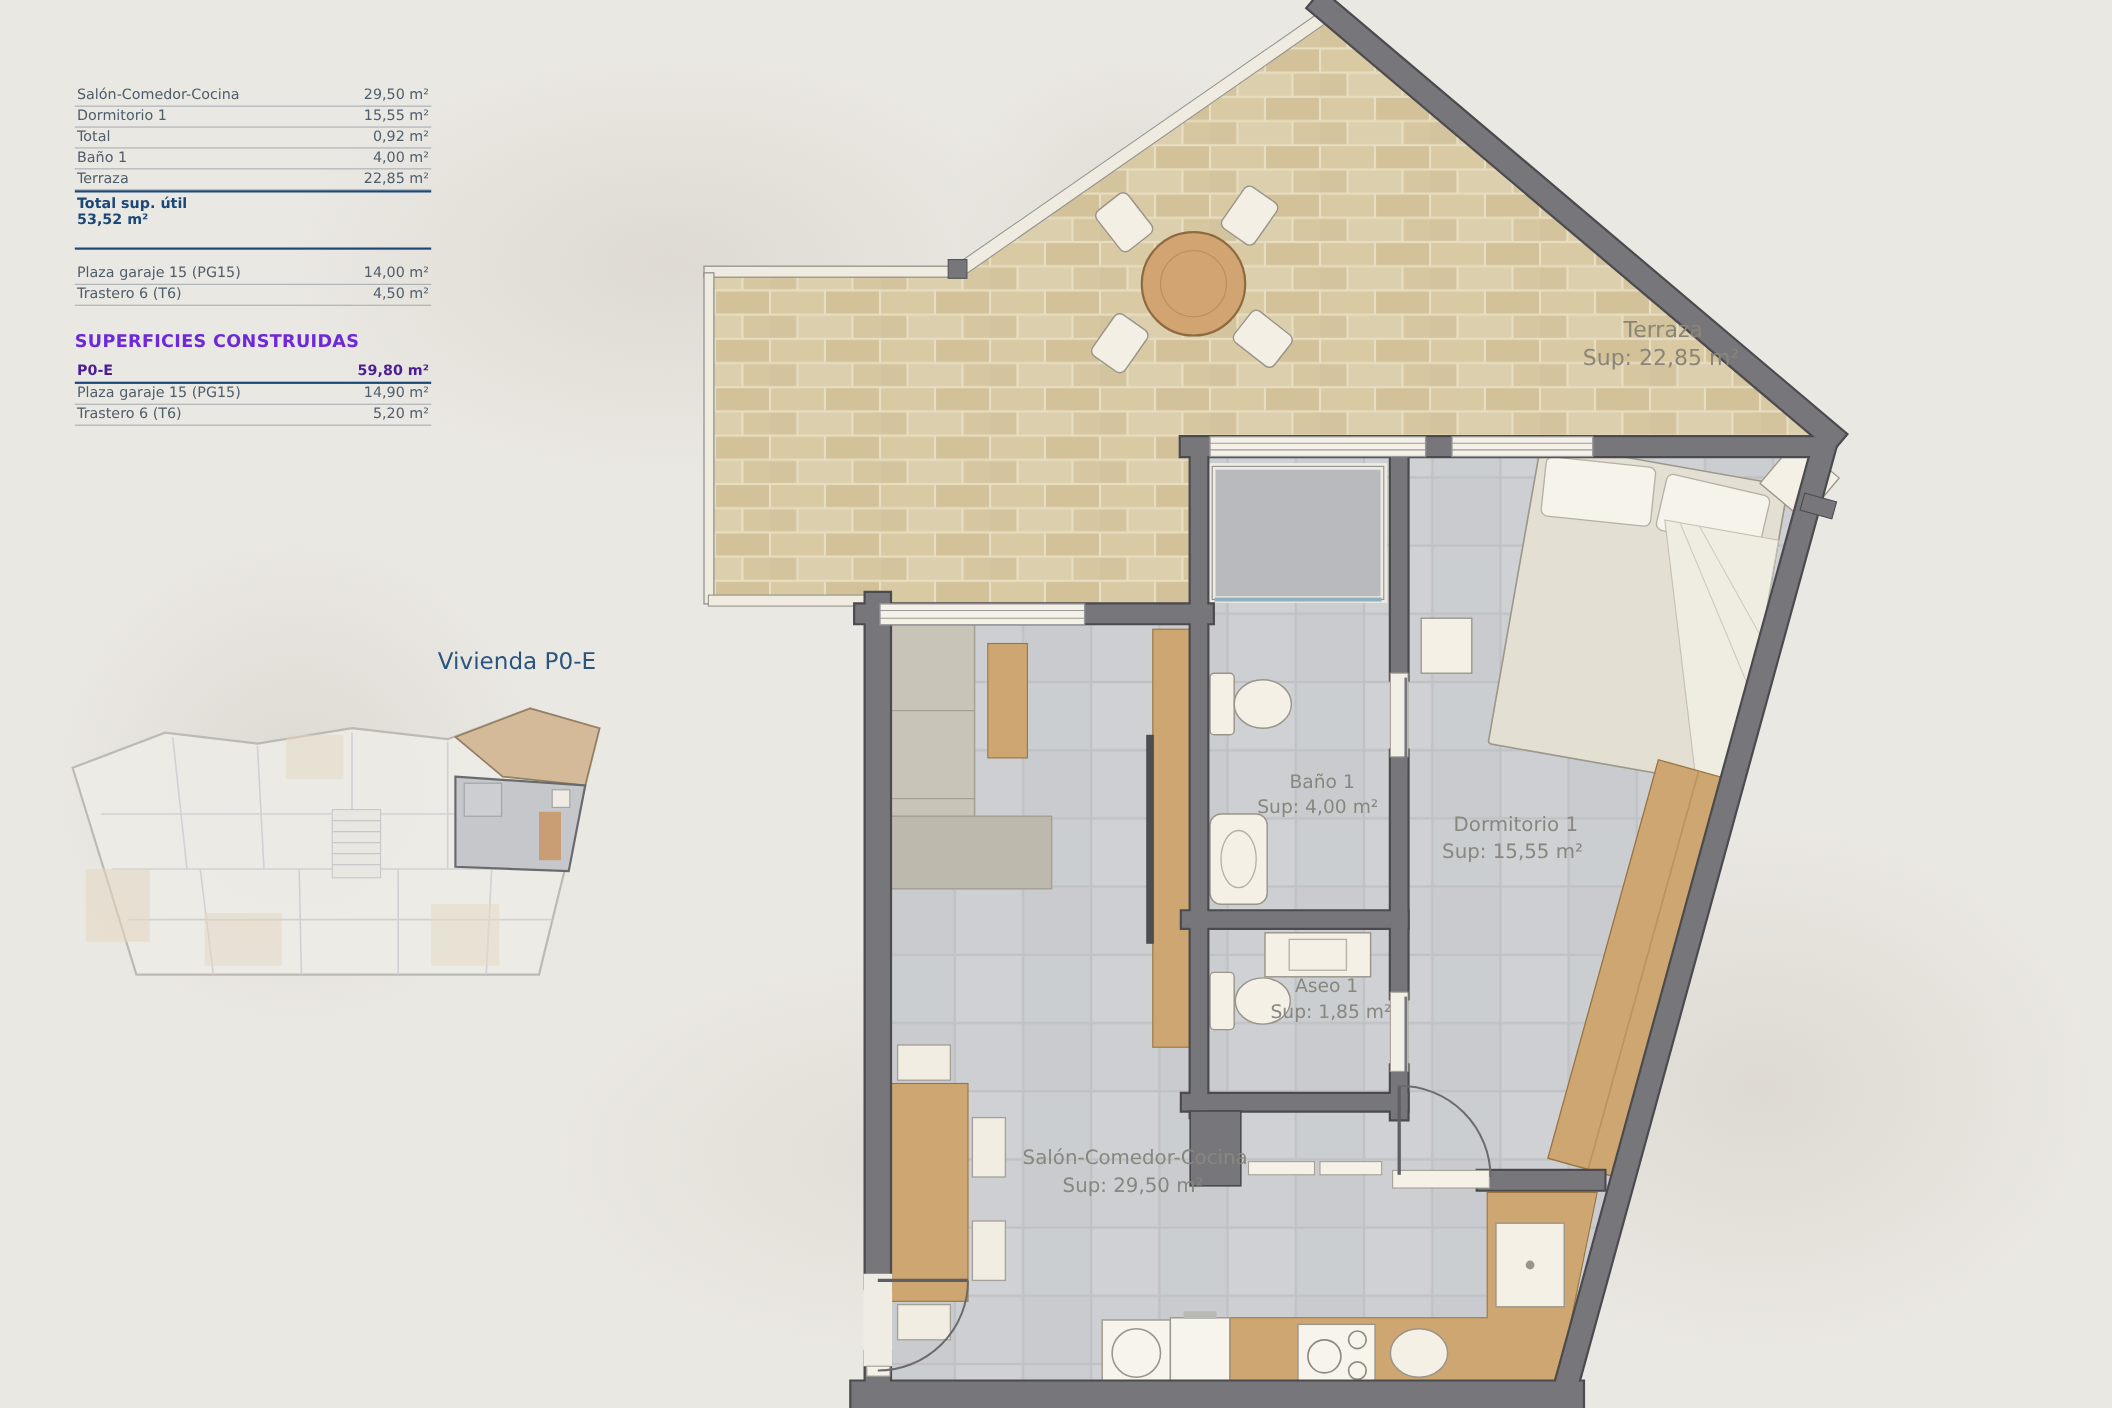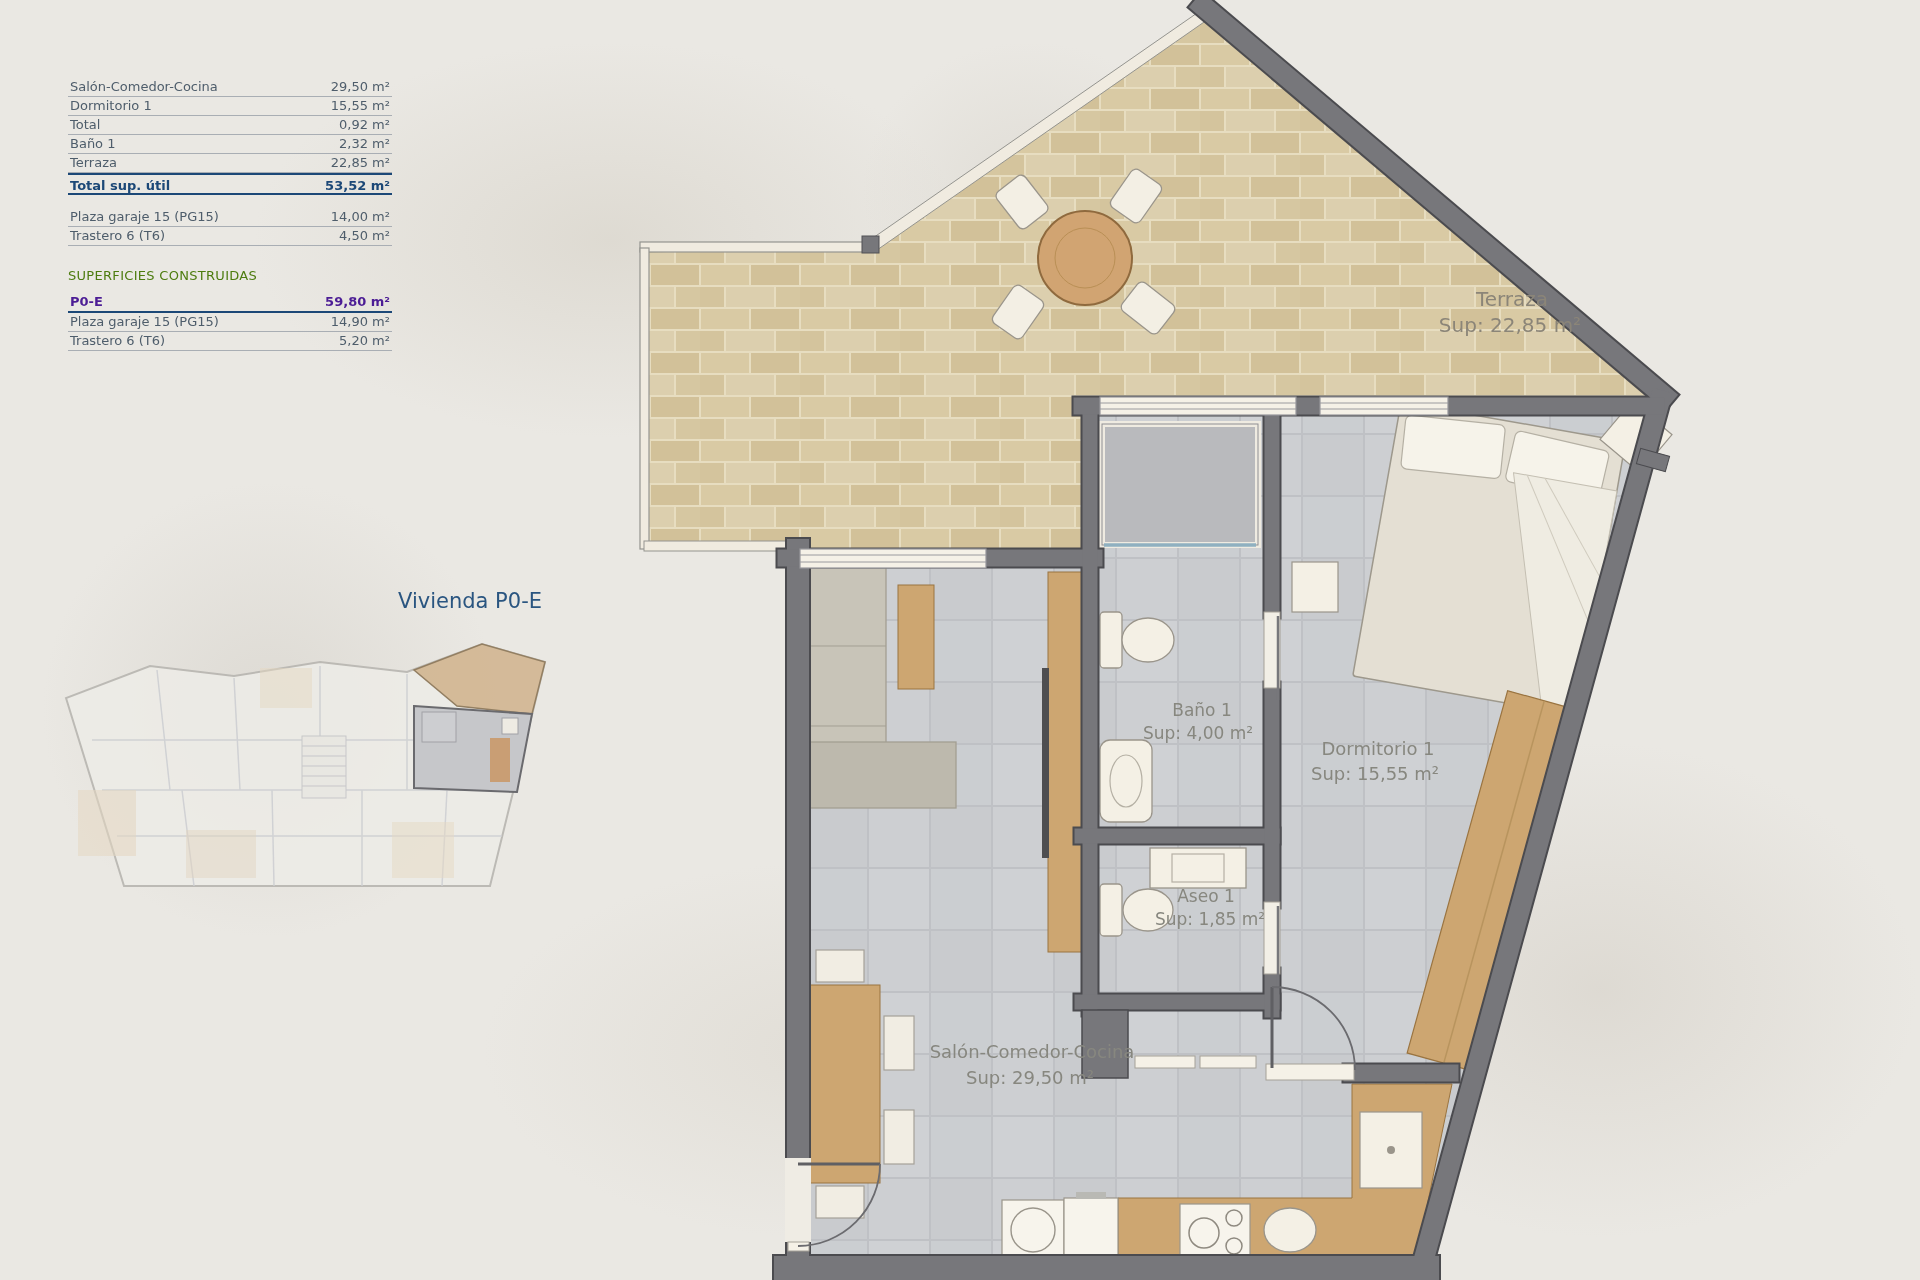--- a/index.html
+++ b/index.html
@@ -17,25 +17,25 @@
   .legend .hrow{display:flex;justify-content:space-between;align-items:baseline;margin-bottom:9px;}
   .legend .htitle{font-weight:bold;font-size:16.5px;color:#1c4877;letter-spacing:.3px;}
   .legend .row{
     display:flex;justify-content:space-between;align-items:baseline;
     padding:1px 2px 2px 2px;border-bottom:1px solid #a9aeb4;line-height:15px;
   }
   .legend .row .val{white-space:nowrap;}
   .legend .row.total{
     font-weight:bold;color:#1c4877;
     border-top:2px solid #1c4877;border-bottom:2px solid #1c4877;
-    padding-top:3px;padding-bottom:0;
+    padding-top:3px;padding-bottom:17px;flex-direction:column;
   }
   .legend .row.blue-line{border-bottom:2px solid #1c4877;color:#4c1d95;font-weight:bold;}
   .legend .gap{height:13px;}
-  .legend .sect{font-weight:normal;font-size:13px;color:#4d7c0f;letter-spacing:.3px;margin:22px 0 10px 0;}
+  .legend .sect{font-weight:bold;font-size:16px;color:#6d28d9;letter-spacing:.3px;margin:22px 0 10px 0;}
   svg text{font-family:"DejaVu Sans","Liberation Sans",sans-serif;}
 </style>
 </head>
 <body>
 
 <div class="blot" style="left:250px;top:40px;width:720px;height:400px;background:radial-gradient(ellipse at center,rgba(212,207,196,.55),rgba(212,207,196,0) 70%);"></div>
 <div class="blot" style="left:40px;top:480px;width:460px;height:460px;background:radial-gradient(ellipse at center,rgba(208,204,196,.5),rgba(208,204,196,0) 70%);"></div>
 <div class="blot" style="left:1280px;top:740px;width:640px;height:500px;background:radial-gradient(ellipse at center,rgba(211,206,197,.55),rgba(211,206,197,0) 70%);"></div>
 <div class="blot" style="left:480px;top:860px;width:680px;height:380px;background:radial-gradient(ellipse at center,rgba(215,210,200,.45),rgba(215,210,200,0) 70%);"></div>
 <div class="blot" style="left:860px;top:40px;width:340px;height:300px;background:radial-gradient(ellipse at center,rgba(210,205,195,.4),rgba(210,205,195,0) 70%);"></div>
@@ -309,21 +309,21 @@
   <div class="row">
       <span>Dormitorio 1</span>
       <span class="val">15,55 m²</span>
     </div>
   <div class="row">
       <span>Total</span>
       <span class="val">0,92 m²</span>
     </div>
   <div class="row">
       <span>Baño 1</span>
-      <span class="val">2,32 m²</span>
+      <span class="val">4,00 m²</span>
     </div>
   <div class="row">
       <span>Terraza</span>
       <span class="val">22,85 m²</span>
     </div>
   <div class="row total">
       <span>Total sup. útil</span>
       <span class="val">53,52 m²</span>
     </div>
   <div class="gap"></div>

